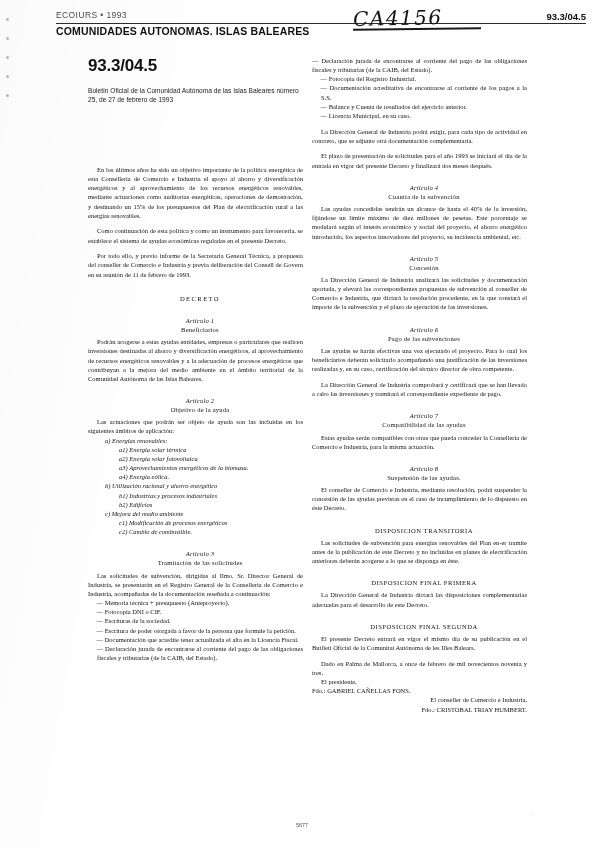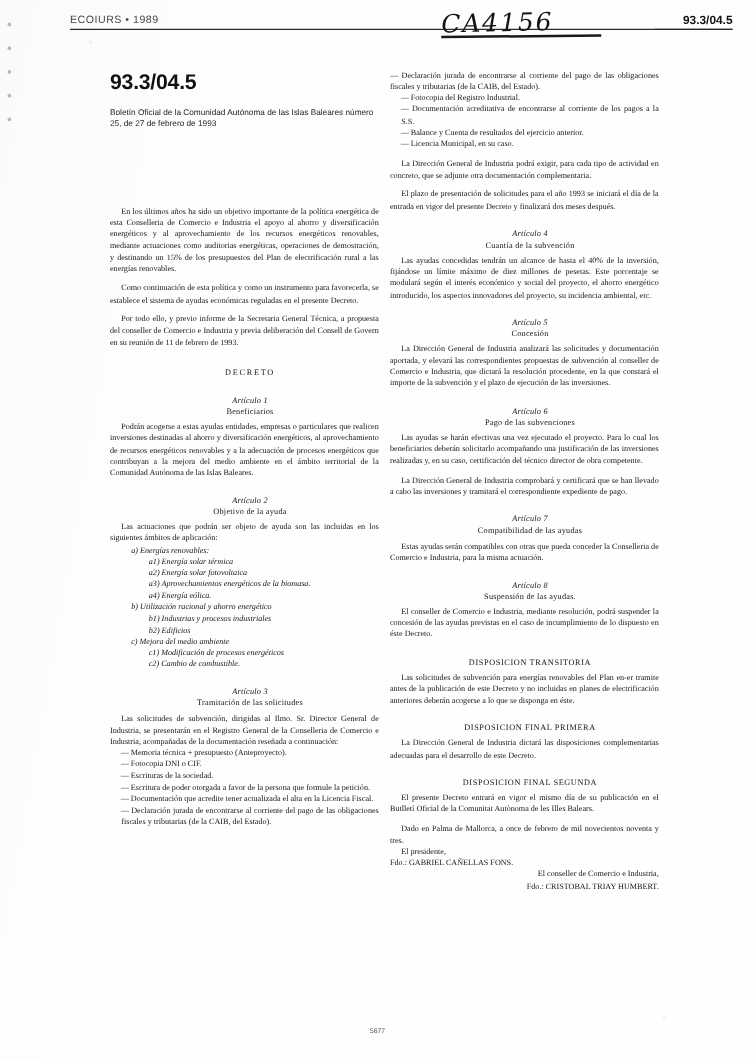--- a/index.html
+++ b/index.html
@@ -242,22 +242,23 @@
   <div class="scan-noise"></div>
   <div class="edge-marks">
     <i></i>
       <i></i>
       <i></i>
       <i></i>
       <i></i>
   </div>
 
   <div id="masthead">
-    <div class="mast-line1">ECOIURS • 1989</div>
+    <div class="mast-line1">ECOIURS • 1993</div>
     <div class="mast-rule"></div>
+    <div class="mast-line2">COMUNIDADES AUTONOMAS. ISLAS BALEARES</div>
     <div class="handwritten">CA4156</div>
     <div class="hand-underline"></div>
     <div class="mast-ref">93.3/04.5</div>
     <div class="mast-ref-rule"></div>
   </div>
 
   <div id="doc-head">
     <div class="doc-number">93.3/04.5</div>
     <div class="doc-source">Boletín Oficial de la Comunidad Autónoma de las Islas Baleares número 25, de 27 de febrero de 1993</div>
   </div>

